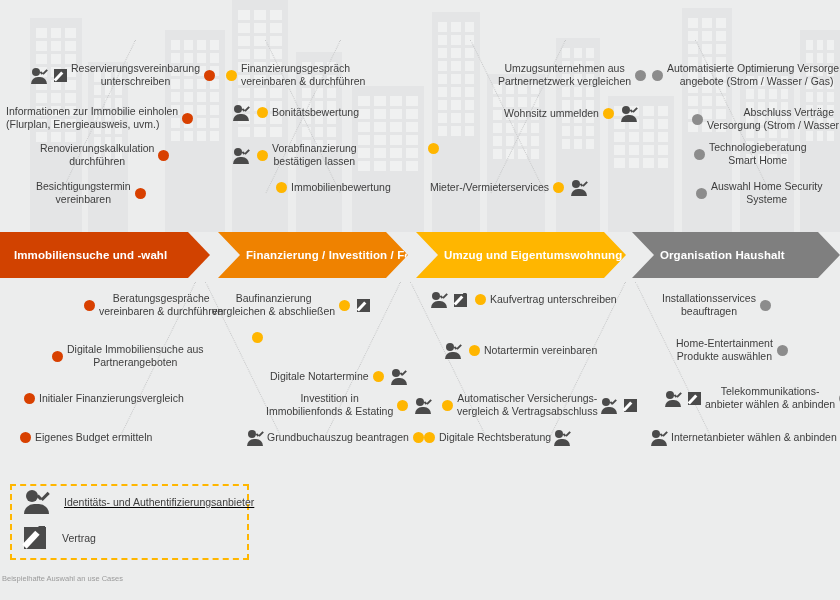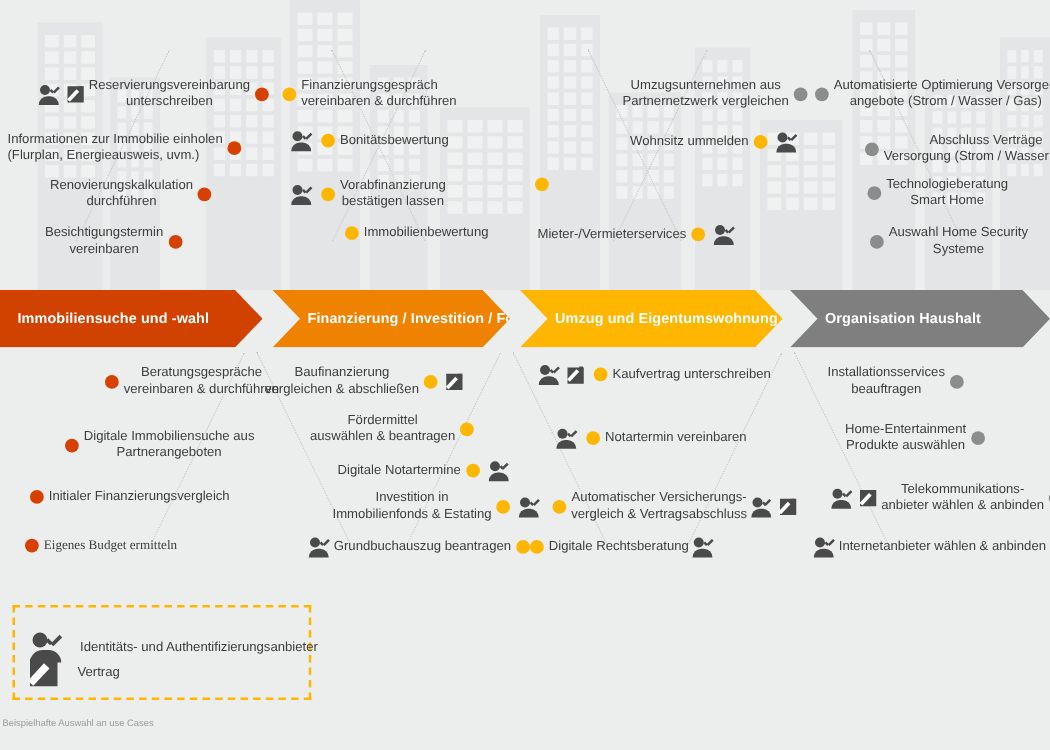--- a/index.html
+++ b/index.html
@@ -507,36 +507,36 @@
       <div class="node l" style="left: 430px; top: 180px;"><span class="txt" style="text-align: right;">Mieter-/Vermieterservices</span><span class="dot d-amb"></span><span class="ico ic-person"><span class="head"></span><span class="body"></span><span class="chk"></span></span></div>
       <div class="node l" style="left: 692px; top: 180px;"><span class="dot d-gry"></span><span class="txt" style="text-align: center;">Auswahl Home Security<br>Systeme</span></div>
     </div>
 
   <div id="botLayer">
       <div class="node l" style="left: 80px; top: 292px;"><span class="dot d-red"></span><span class="txt" style="text-align: center;">Beratungsgespräche<br>vereinbaren &amp; durchführen</span></div>
       <div class="node l" style="left: 212px; top: 292px;"><span class="txt" style="text-align: center;">Baufinanzierung<br>vergleichen &amp; abschließen</span><span class="dot d-amb"></span><span class="ico ic-contract"><span class="sq"></span><span class="pen"></span><span class="nib"></span></span></div>
       <div class="node l" style="left: 428px; top: 292px;"><span class="ico ic-person"><span class="head"></span><span class="body"></span><span class="chk"></span></span><span class="ico ic-contract"><span class="sq"></span><span class="pen"></span><span class="nib"></span></span><span class="dot d-amb"></span><span class="txt" style="text-align: left;">Kaufvertrag unterschreiben</span></div>
       <div class="node l" style="left: 662px; top: 292px;"><span class="txt" style="text-align: center;">Installationsservices<br>beauftragen</span><span class="dot d-gry"></span></div>
       <div class="node l" style="left: 48px; top: 343px;"><span class="dot d-red"></span><span class="txt" style="text-align: center;">Digitale Immobiliensuche aus<br>Partnerangeboten</span></div>
-      <div class="node l" style="left: 248px; top: 330px;"><span class="txt" style="text-align: center;">Fördermittel<br>auswählen &amp; beantragen</span><span class="dot d-amb"></span></div>
+      <div class="node l" style="left: 248px; top: 330px;"><span class="dot d-amb"></span></div>
       <div class="node l" style="left: 442px; top: 343px;"><span class="ico ic-person"><span class="head"></span><span class="body"></span><span class="chk"></span></span><span class="dot d-amb"></span><span class="txt" style="text-align: left;">Notartermin vereinbaren</span></div>
       <div class="node l" style="left: 676px; top: 337px;"><span class="txt" style="text-align: center;">Home-Entertainment<br>Produkte auswählen</span><span class="dot d-gry"></span></div>
       <div class="node l" style="left: 270px; top: 369px;"><span class="txt" style="text-align: left;">Digitale Notartermine</span><span class="dot d-amb"></span><span class="ico ic-person"><span class="head"></span><span class="body"></span><span class="chk"></span></span></div>
       <div class="node l" style="left: 20px; top: 391px;"><span class="dot d-red"></span><span class="txt" style="text-align: left;">Initialer Finanzierungsvergleich</span></div>
       <div class="node l" style="left: 266px; top: 392px;"><span class="txt" style="text-align: center;">Investition in<br>Immobilienfonds &amp; Estating</span><span class="dot d-amb"></span><span class="ico ic-person"><span class="head"></span><span class="body"></span><span class="chk"></span></span></div>
       <div class="node l" style="left: 438px; top: 392px;"><span class="dot d-amb"></span><span class="txt" style="text-align: center;">Automatischer Versicherungs-<br>vergleich &amp; Vertragsabschluss</span><span class="ico ic-person"><span class="head"></span><span class="body"></span><span class="chk"></span></span><span class="ico ic-contract"><span class="sq"></span><span class="pen"></span><span class="nib"></span></span></div>
       <div class="node l" style="left: 662px; top: 385px;"><span class="ico ic-person"><span class="head"></span><span class="body"></span><span class="chk"></span></span><span class="ico ic-contract"><span class="sq"></span><span class="pen"></span><span class="nib"></span></span><span class="txt" style="text-align: center;">Telekommunikations-<br>anbieter wählen &amp; anbinden</span><span class="dot d-gry"></span></div>
-      <div class="node l" style="left: 16px; top: 430px;"><span class="dot d-red"></span><span class="txt" style="text-align: left; font-family: Liberation Serif, serif;">Eigenes Budget ermitteln</span></div>
+      <div class="node l" style="left: 16px; top: 430px;"><span class="dot d-red"></span><span class="txt" style="text-align: left;">Eigenes Budget ermitteln</span></div>
       <div class="node l" style="left: 244px; top: 430px;"><span class="ico ic-person"><span class="head"></span><span class="body"></span><span class="chk"></span></span><span class="txt" style="text-align: left;">Grundbuchauszug beantragen</span><span class="dot d-amb"></span></div>
       <div class="node l" style="left: 420px; top: 430px;"><span class="dot d-amb"></span><span class="txt" style="text-align: left;">Digitale Rechtsberatung</span><span class="ico ic-person"><span class="head"></span><span class="body"></span><span class="chk"></span></span></div>
       <div class="node l" style="left: 648px; top: 430px;"><span class="ico ic-person"><span class="head"></span><span class="body"></span><span class="chk"></span></span><span class="txt" style="text-align: left;">Internetanbieter wählen &amp; anbinden</span></div>
     </div>
 
   <div class="legend">
-    <div class="lg-row" style="left:12px;top:20px;">
+    <div class="lg-row" style="left:12px;top:4px;text-decoration:underline;">
       <span class="lg-person">
         <span class="head"></span>
           <span class="body"></span>
           <span class="chk"></span>
       </span>
       <span class="lg-txt">Identitäts- und Authentifizierungsanbieter</span>
     </div>
     <div class="lg-row" style="left:12px;top:40px;">
       <span class="lg-contract">
         <span class="sq"></span>

